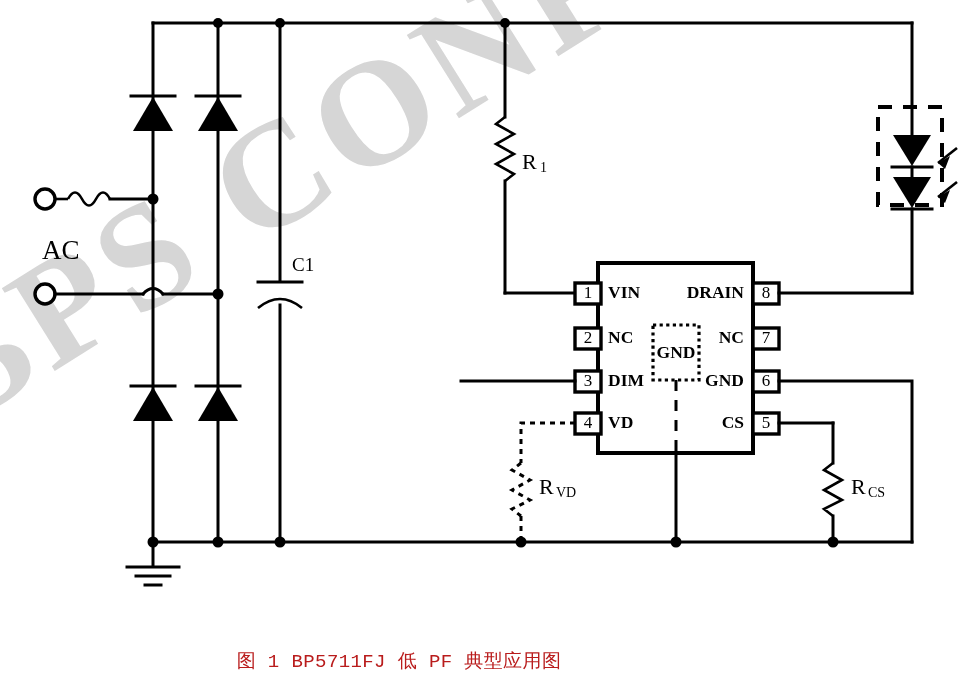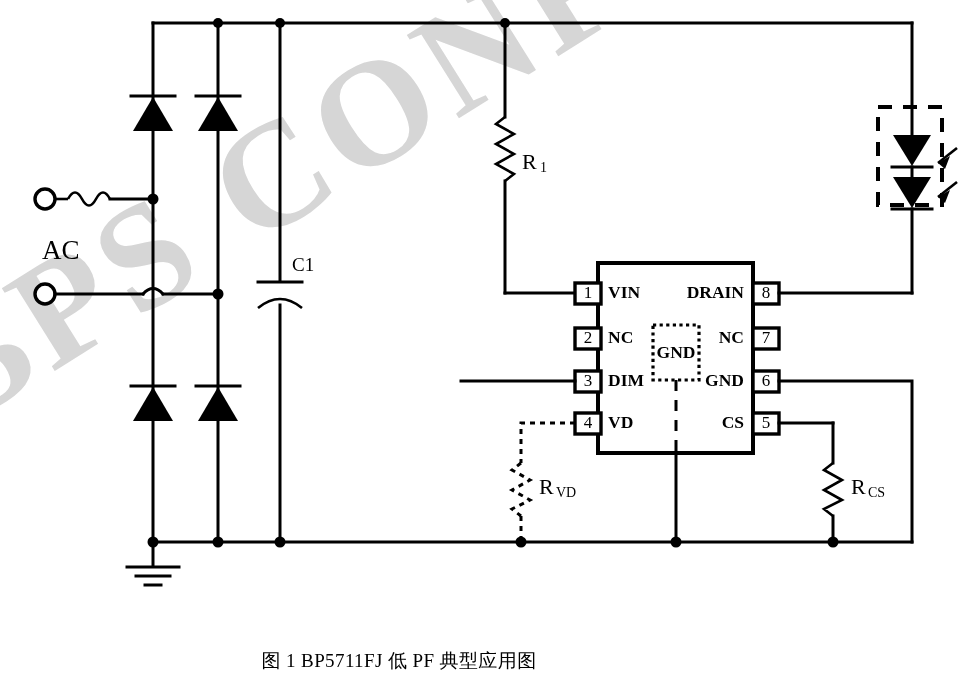--- a/index.html
+++ b/index.html
@@ -140,23 +140,23 @@
     fill: #c9c9c9;
     opacity: 0.85;
     letter-spacing: 8px;
   }
   #caption {
     position: absolute;
     left: 0;
     top: 648px;
     width: 798px;
     text-align: center;
-    font-family: Liberation Serif, serif;
+    font-family: Liberation Mono, monospace;
     font-size: 19px;
-    color: #000000;
+    color: #b91c1c;
     letter-spacing: 0.4px;
   }
 </style>
 </head>
 <body>
 
 <div id="schematic-wrap">
   <svg class="schematic" viewBox="0 0 977 700" xmlns="http://www.w3.org/2000/svg">
 
     <g opacity="0.9">

